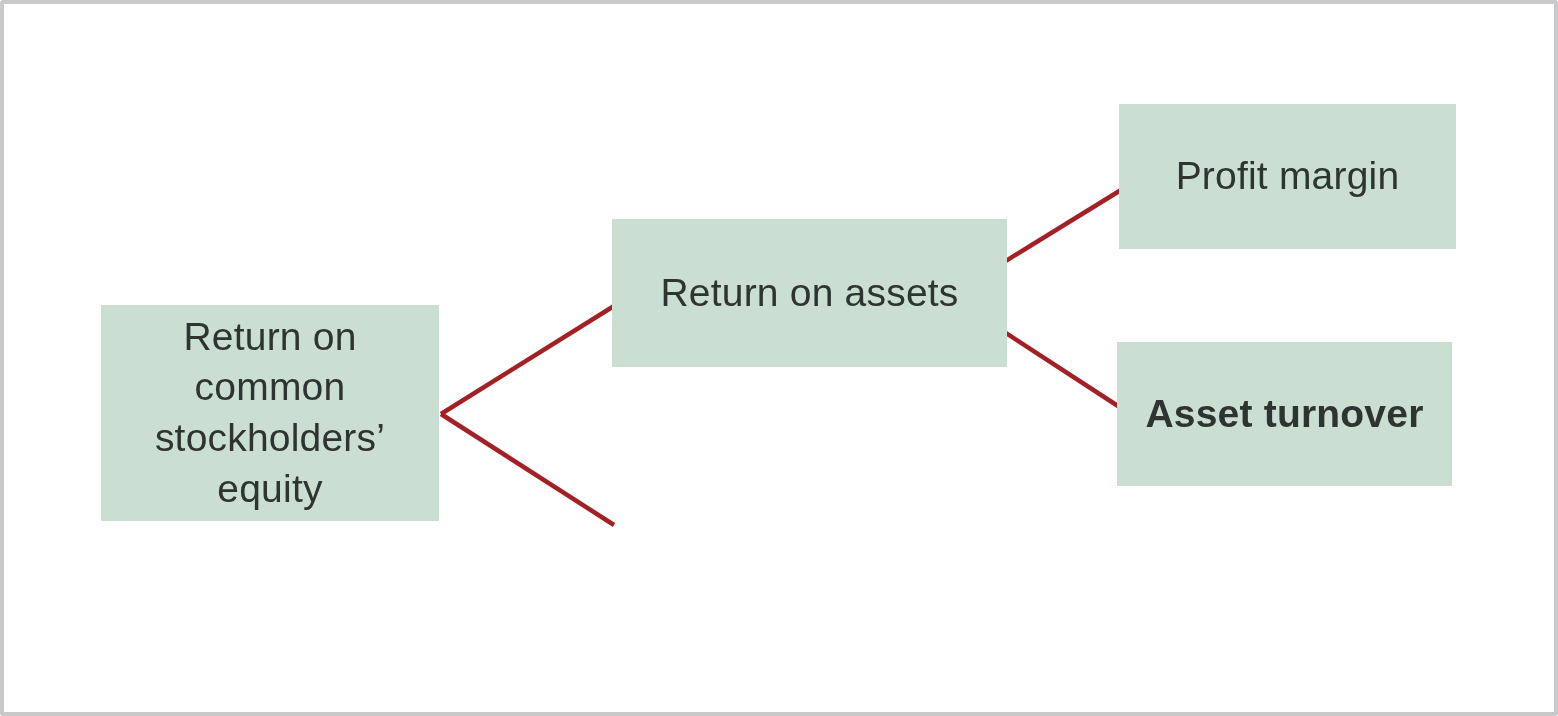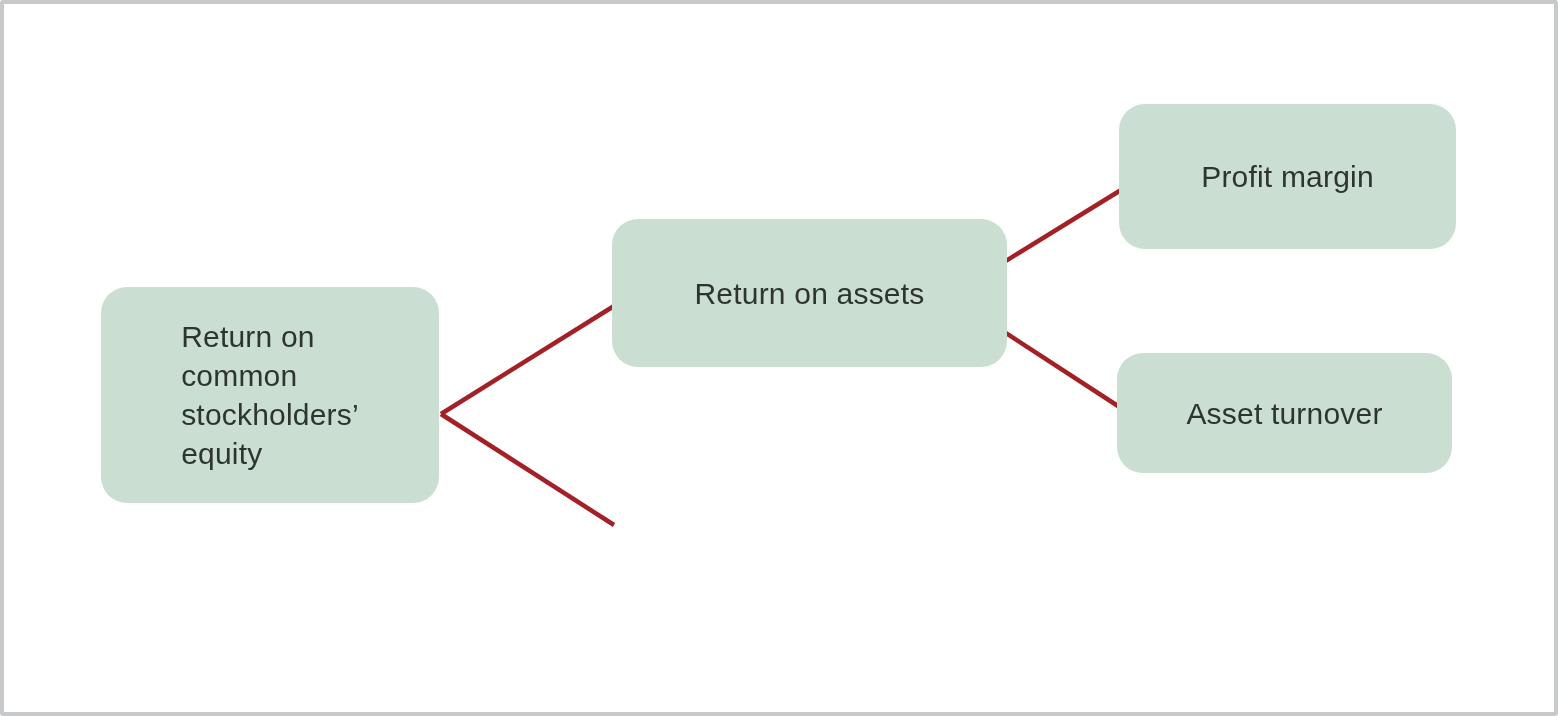--- a/index.html
+++ b/index.html
@@ -29,38 +29,37 @@
   .connectors line {
     stroke: var(--connector-red, #a32026);
     stroke-width: 4.5;
     stroke-linecap: butt;
   }
   .node {
     position: absolute;
     display: flex;
     align-items: center;
     justify-content: center;
-    text-align: left;
+    text-align: center;
     color: var(--text, #2e3431);
-    font-size: 30px;
+    font-size: 39px;
     line-height: 1.3;
-    border-radius: 26px;
   }
   .node .label {
     white-space: pre-line;
     letter-spacing: 0.2px;
   }
   .node.green { background: var(--node-green, #cadfd1); }
   .node.lavender { background: var(--node-lavender, #d3d5e5); }
 
-  .node-roe      { left: 97px;   top: 283px; width: 338px; height: 216px; }
+  .node-roe      { left: 97px;   top: 301px; width: 338px; height: 216px; }
   .node-roa      { left: 608px;  top: 215px; width: 395px; height: 148px; }
   .node-leverage { left: 608px;  top: 445px; width: 335px; height: 173px; }
   .node-profit   { left: 1115px; top: 100px; width: 337px; height: 145px; }
-  .node-asset    { left: 1113px; top: 349px; width: 335px; height: 120px; }
+  .node-asset    { left: 1113px; top: 338px; width: 335px; height: 144px; font-weight: bold; }
 </style>
 </head>
 <body>
 
 <div class="frame">
 
   <svg class="connectors" viewBox="0 0 1558 716" xmlns="http://www.w3.org/2000/svg">
     <line x1="437" y1="410" x2="610" y2="302"></line>
     <line x1="437" y1="410" x2="610" y2="521"></line>
     <line x1="945" y1="292" x2="1117" y2="186"></line>

